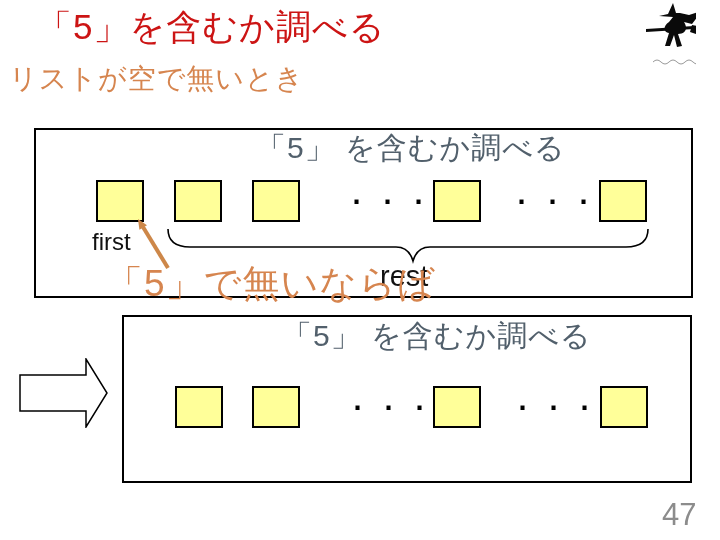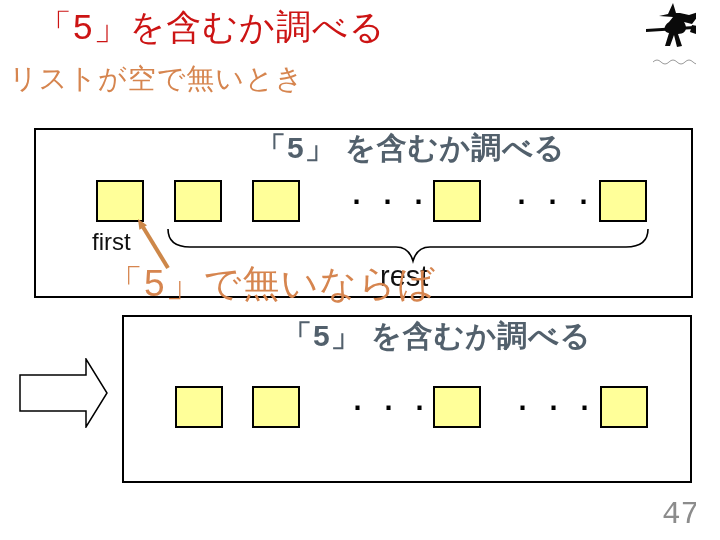--- a/index.html
+++ b/index.html
@@ -6,33 +6,33 @@
   .slide{position:relative;width:696px;height:540px;background:#ffffff;overflow:hidden;
          font-family:"Liberation Sans","DejaVu Sans",sans-serif;}
   .abs{position:absolute;line-height:1.15;white-space:nowrap;}
 
   .slide-title{left:37px;top:7px;font-size:35px;color:#cc1414;letter-spacing:1px;}
   .slide-subtitle{left:9px;top:63px;font-size:28px;color:#d6854f;letter-spacing:1px;}
 
   .list-box{position:absolute;border:2px solid #000;background:#fff;box-sizing:border-box;}
   .top-box{left:34px;top:128px;width:659px;height:170px;}
   .bottom-box{left:122px;top:315px;width:570px;height:168px;}
-  .box-title{font-size:30px;color:#52606c;letter-spacing:1px;font-weight:bold;}
+  .box-title{font-size:30px;color:#52606c;letter-spacing:1px;}
   .top-box-title{left:256px;top:131px;}
   .bottom-box-title{left:282px;top:319px;}
 
   .cell{position:absolute;width:48px;height:42px;background:#ffff99;
         border:2px solid #000;box-sizing:border-box;}
   .dots{position:absolute;font-size:25px;font-weight:bold;color:#000;
         letter-spacing:16px;line-height:1;font-family:"DejaVu Sans Mono",monospace;}
 
   .first-label{left:92px;top:228px;font-size:24px;color:#111;}
   .rest-label{left:380px;top:260px;font-size:29px;color:#111;}
   .condition-text{left:106px;top:263px;font-size:37px;color:#d6854f;letter-spacing:1px;}
-  .page-number{left:662px;top:497px;font-size:31px;color:#8c8c8c;font-family:Liberation Mono, monospace;}
+  .page-number{left:662px;top:497px;font-size:31px;color:#8c8c8c;}
 
   svg{display:block;}
 </style>
 </head>
 <body>
 
 <div class="slide">
 
   <div class="abs slide-title">「5」を含むか調べる</div>
   <div class="abs slide-subtitle">リストが空で無いとき</div>

